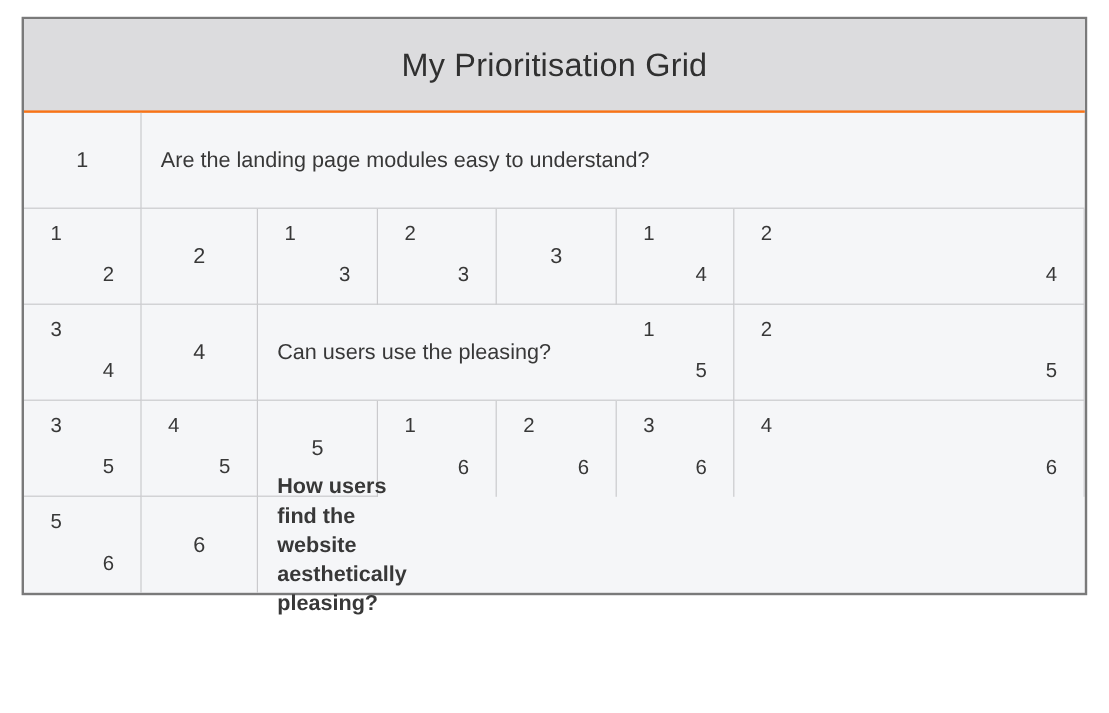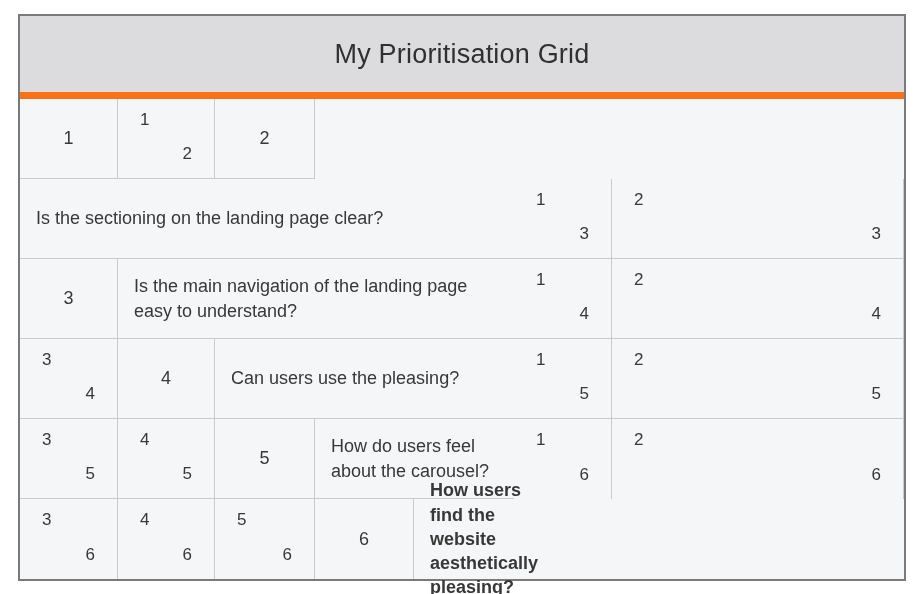--- a/index.html
+++ b/index.html
@@ -14,21 +14,21 @@
   .table-wrap {
     box-sizing: border-box;
     width: 888px;
     margin: 14px 0 0 18px;
     border: 2px solid #7a7a7a;
     background: #f5f6f8;
   }
   .titlebar {
     height: 76px;
     background: #dcdcde;
-    border-bottom: 7px solid #f97316;
+    border-bottom: 2px solid #f97316;
     display: flex;
     align-items: center;
     justify-content: center;
     font-size: 27px;
     color: #303030;
     letter-spacing: 0.2px;
   }
   .grid {
     display: grid;
     grid-template-columns: 98px 97px 100px 99px 100px 98px 1fr;
@@ -72,42 +72,39 @@
 
 <div class="table-wrap">
 
   <div class="titlebar">
     <span>My Prioritisation Grid</span>
   </div>
 
   <div class="grid">
 
     <div class="cell num">1</div>
+    <div class="cell q sp6">
+      <span class="qt">Are the landing page modules easy to understand?</span>
+    </div>
 
     <div class="cell pair">
       <span class="a">1</span>
       <span class="b">2</span>
     </div>
     <div class="cell num">2</div>
-    <div class="cell q sp5">
-      <span class="qt">Is the sectioning on the landing page clear?</span>
-    </div>
 
     <div class="cell pair">
       <span class="a">1</span>
       <span class="b">3</span>
     </div>
     <div class="cell pair">
       <span class="a">2</span>
       <span class="b">3</span>
     </div>
     <div class="cell num">3</div>
-    <div class="cell q sp4">
-      <span class="qt w540">Is the main navigation of the landing page easy to understand?</span>
-    </div>
 
     <div class="cell pair">
       <span class="a">1</span>
       <span class="b">4</span>
     </div>
     <div class="cell pair">
       <span class="a">2</span>
       <span class="b">4</span>
     </div>
     <div class="cell pair">
@@ -129,23 +126,20 @@
     </div>
     <div class="cell pair">
       <span class="a">3</span>
       <span class="b">5</span>
     </div>
     <div class="cell pair">
       <span class="a">4</span>
       <span class="b">5</span>
     </div>
     <div class="cell num">5</div>
-    <div class="cell q sp2">
-      <span class="qt">How do users feel about the carousel?</span>
-    </div>
 
     <div class="cell pair last">
       <span class="a">1</span>
       <span class="b">6</span>
     </div>
     <div class="cell pair last">
       <span class="a">2</span>
       <span class="b">6</span>
     </div>
     <div class="cell pair last">

